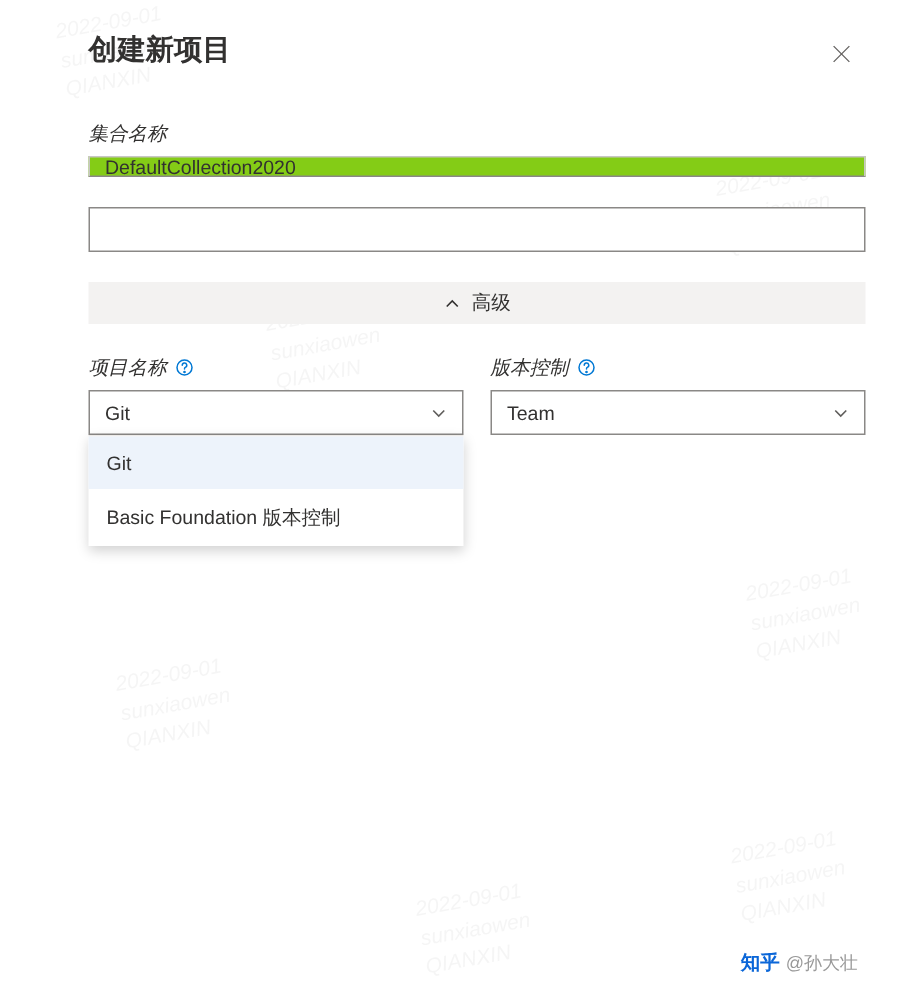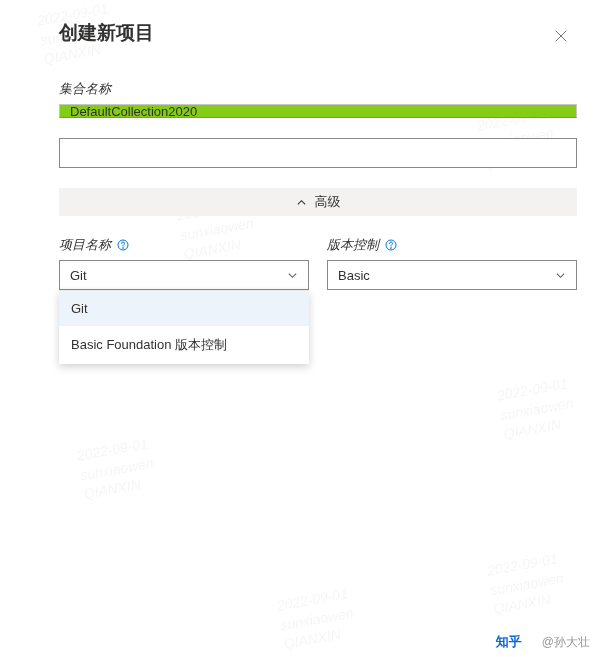--- a/index.html
+++ b/index.html
@@ -181,26 +181,26 @@
       padding: 10px 12px;
       font-size: 13px;
       cursor: pointer;
     }
     .dropdown-item.selected {
       background: #edf3fb;
     }
     .attribution {
       position: absolute;
       bottom: 6px;
-      right: 10px;
+      right: 28px;
       font-size: 12px;
       color: #999;
       display: flex;
       align-items: center;
-      gap: 20px;
+      gap: 4px;
       z-index: 2;
       justify-content: flex-end;
     }
     .attribution .logo {
       color: #0a66d8;
       font-weight: 700;
       font-size: 13px;
     }
   </style>
 </head>
@@ -273,21 +273,21 @@
         <span>版本控制</span>
         <span class="help-icon">
           <svg viewBox="0 0 12 12" fill="none" stroke="currentColor" stroke-width="1">
             <circle cx="6" cy="6" r="5"></circle>
             <path d="M4.5 4.5a1.5 1.5 0 1 1 2 1.4c-.5.2-.5.6-.5 1.1" stroke-linecap="round"></path>
             <circle cx="6" cy="9" r="0.4" fill="currentColor"></circle>
           </svg>
         </span>
       </div>
       <div class="select">
-        <span>Basic</span>
+        <span>Team</span>
         <svg viewBox="0 0 12 12" fill="none" stroke="currentColor" stroke-width="1.2">
           <polyline points="2,4 6,8 10,4"></polyline>
         </svg>
       </div>
     </div>
   </div>
 </div>
 
 <div class="attribution">
   <span class="logo">知乎</span>

